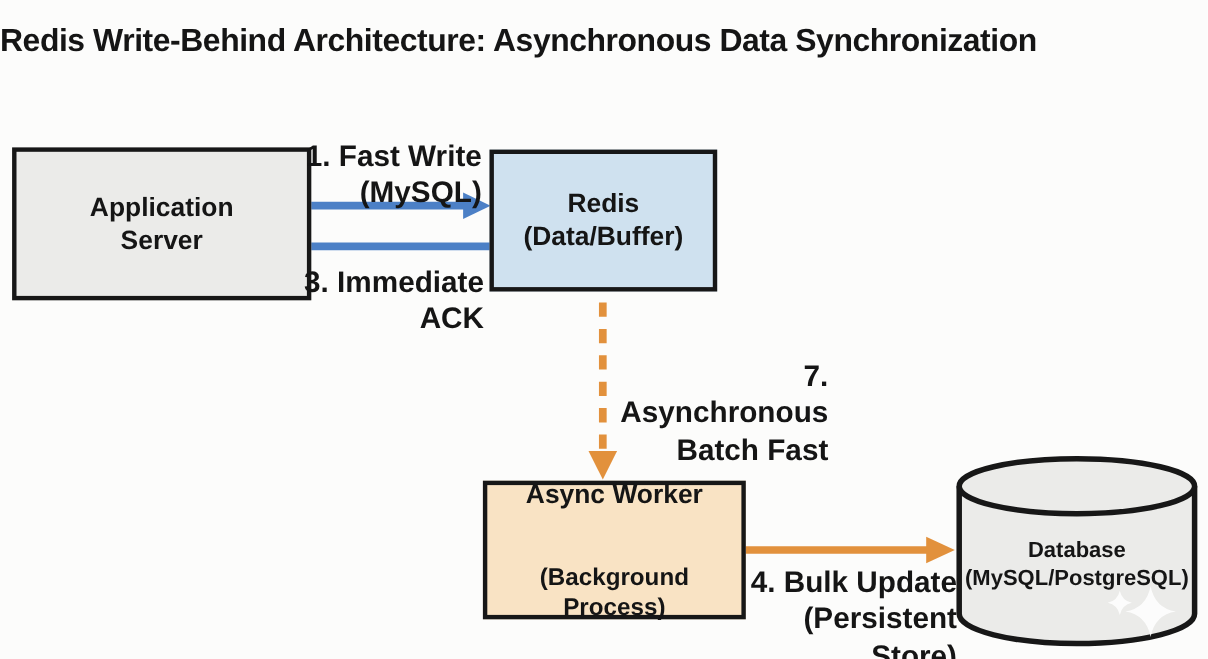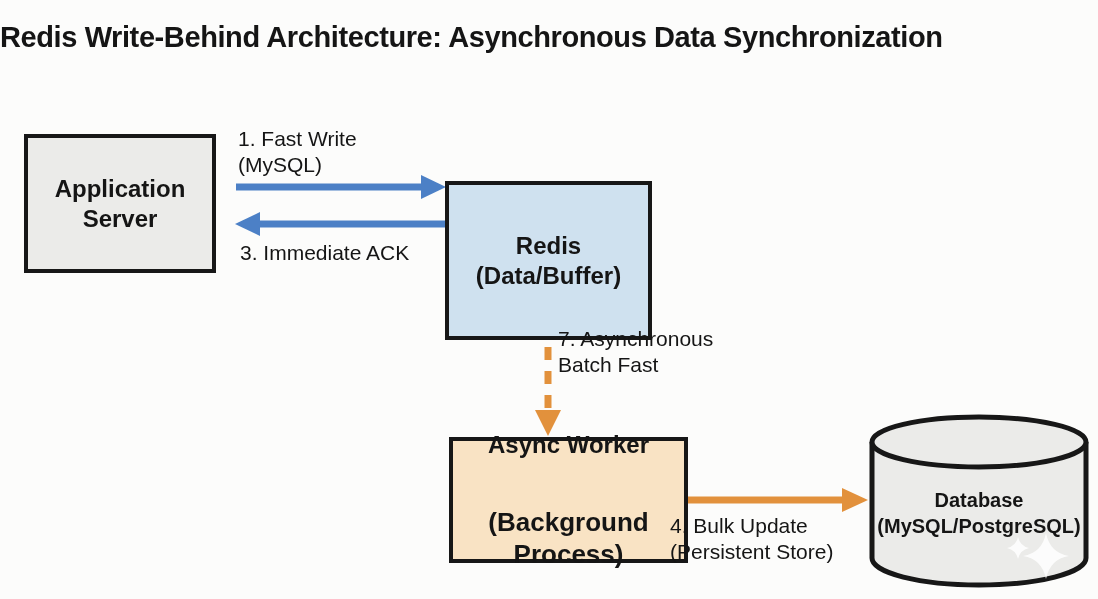--- a/index.html
+++ b/index.html
@@ -22,34 +22,34 @@
     position:absolute;
     box-sizing:border-box;
     border:4px solid var(--node-border,#171717);
     display:flex;flex-direction:column;
     align-items:center;justify-content:center;
     text-align:center;
     font-weight:700;
     line-height:1.22;
   }
   .node .l1{font-size:24px;}
-  .node .l2{font-size:26px;}
-  #node-app{left:11px;top:134px;width:192px;height:139px;background:var(--node-gray-fill,#ebebe9);margin-left:13px;}
-  #node-redis{left:445px;top:136px;width:207px;height:159px;background:var(--node-blue-fill,#cfe1ef);margin-top:45px;}
-  #node-worker{left:449px;top:437px;width:239px;height:126px;background:var(--node-orange-fill,#f9e3c4);gap:48px;}
+  .node .l2{font-size:22px;}
+  #node-app{left:11px;top:134px;width:272px;height:139px;background:var(--node-gray-fill,#ebebe9);}
+  #node-redis{left:445px;top:136px;width:207px;height:129px;background:var(--node-blue-fill,#cfe1ef);}
+  #node-worker{left:439px;top:437px;width:239px;height:126px;background:var(--node-orange-fill,#f9e3c4);gap:48px;}
   #node-db-text{
     position:absolute;left:872px;top:487px;width:214px;
     text-align:center;font-weight:700;line-height:1.3;
   }
   #node-db-text .l1{font-size:20px;}
   #node-db-text .l2{font-size:20px;}
   .arrow-label{
     position:absolute;
-    font-size:21px;font-weight:400;
-    text-align:left;line-height:1.24;
+    font-size:27px;font-weight:700;
+    text-align:right;line-height:1.24;
     color:var(--text,#151515);
   }
   #label-1{left:238px;top:126px;width:200px;}
   #label-2{left:240px;top:240px;width:200px;}
   #label-3{left:558px;top:326px;width:195px;}
   #label-4{left:670px;top:513px;width:200px;}
   svg.overlay{position:absolute;left:0;top:0;width:1098px;height:599px;}
   .shaft-blue{stroke:var(--arrow-blue,#4c80c6);stroke-width:7;fill:none;}
   .head-blue{fill:var(--arrow-blue,#4c80c6);}
   .shaft-orange{stroke:var(--arrow-orange,#e2913c);stroke-width:7;fill:none;}

